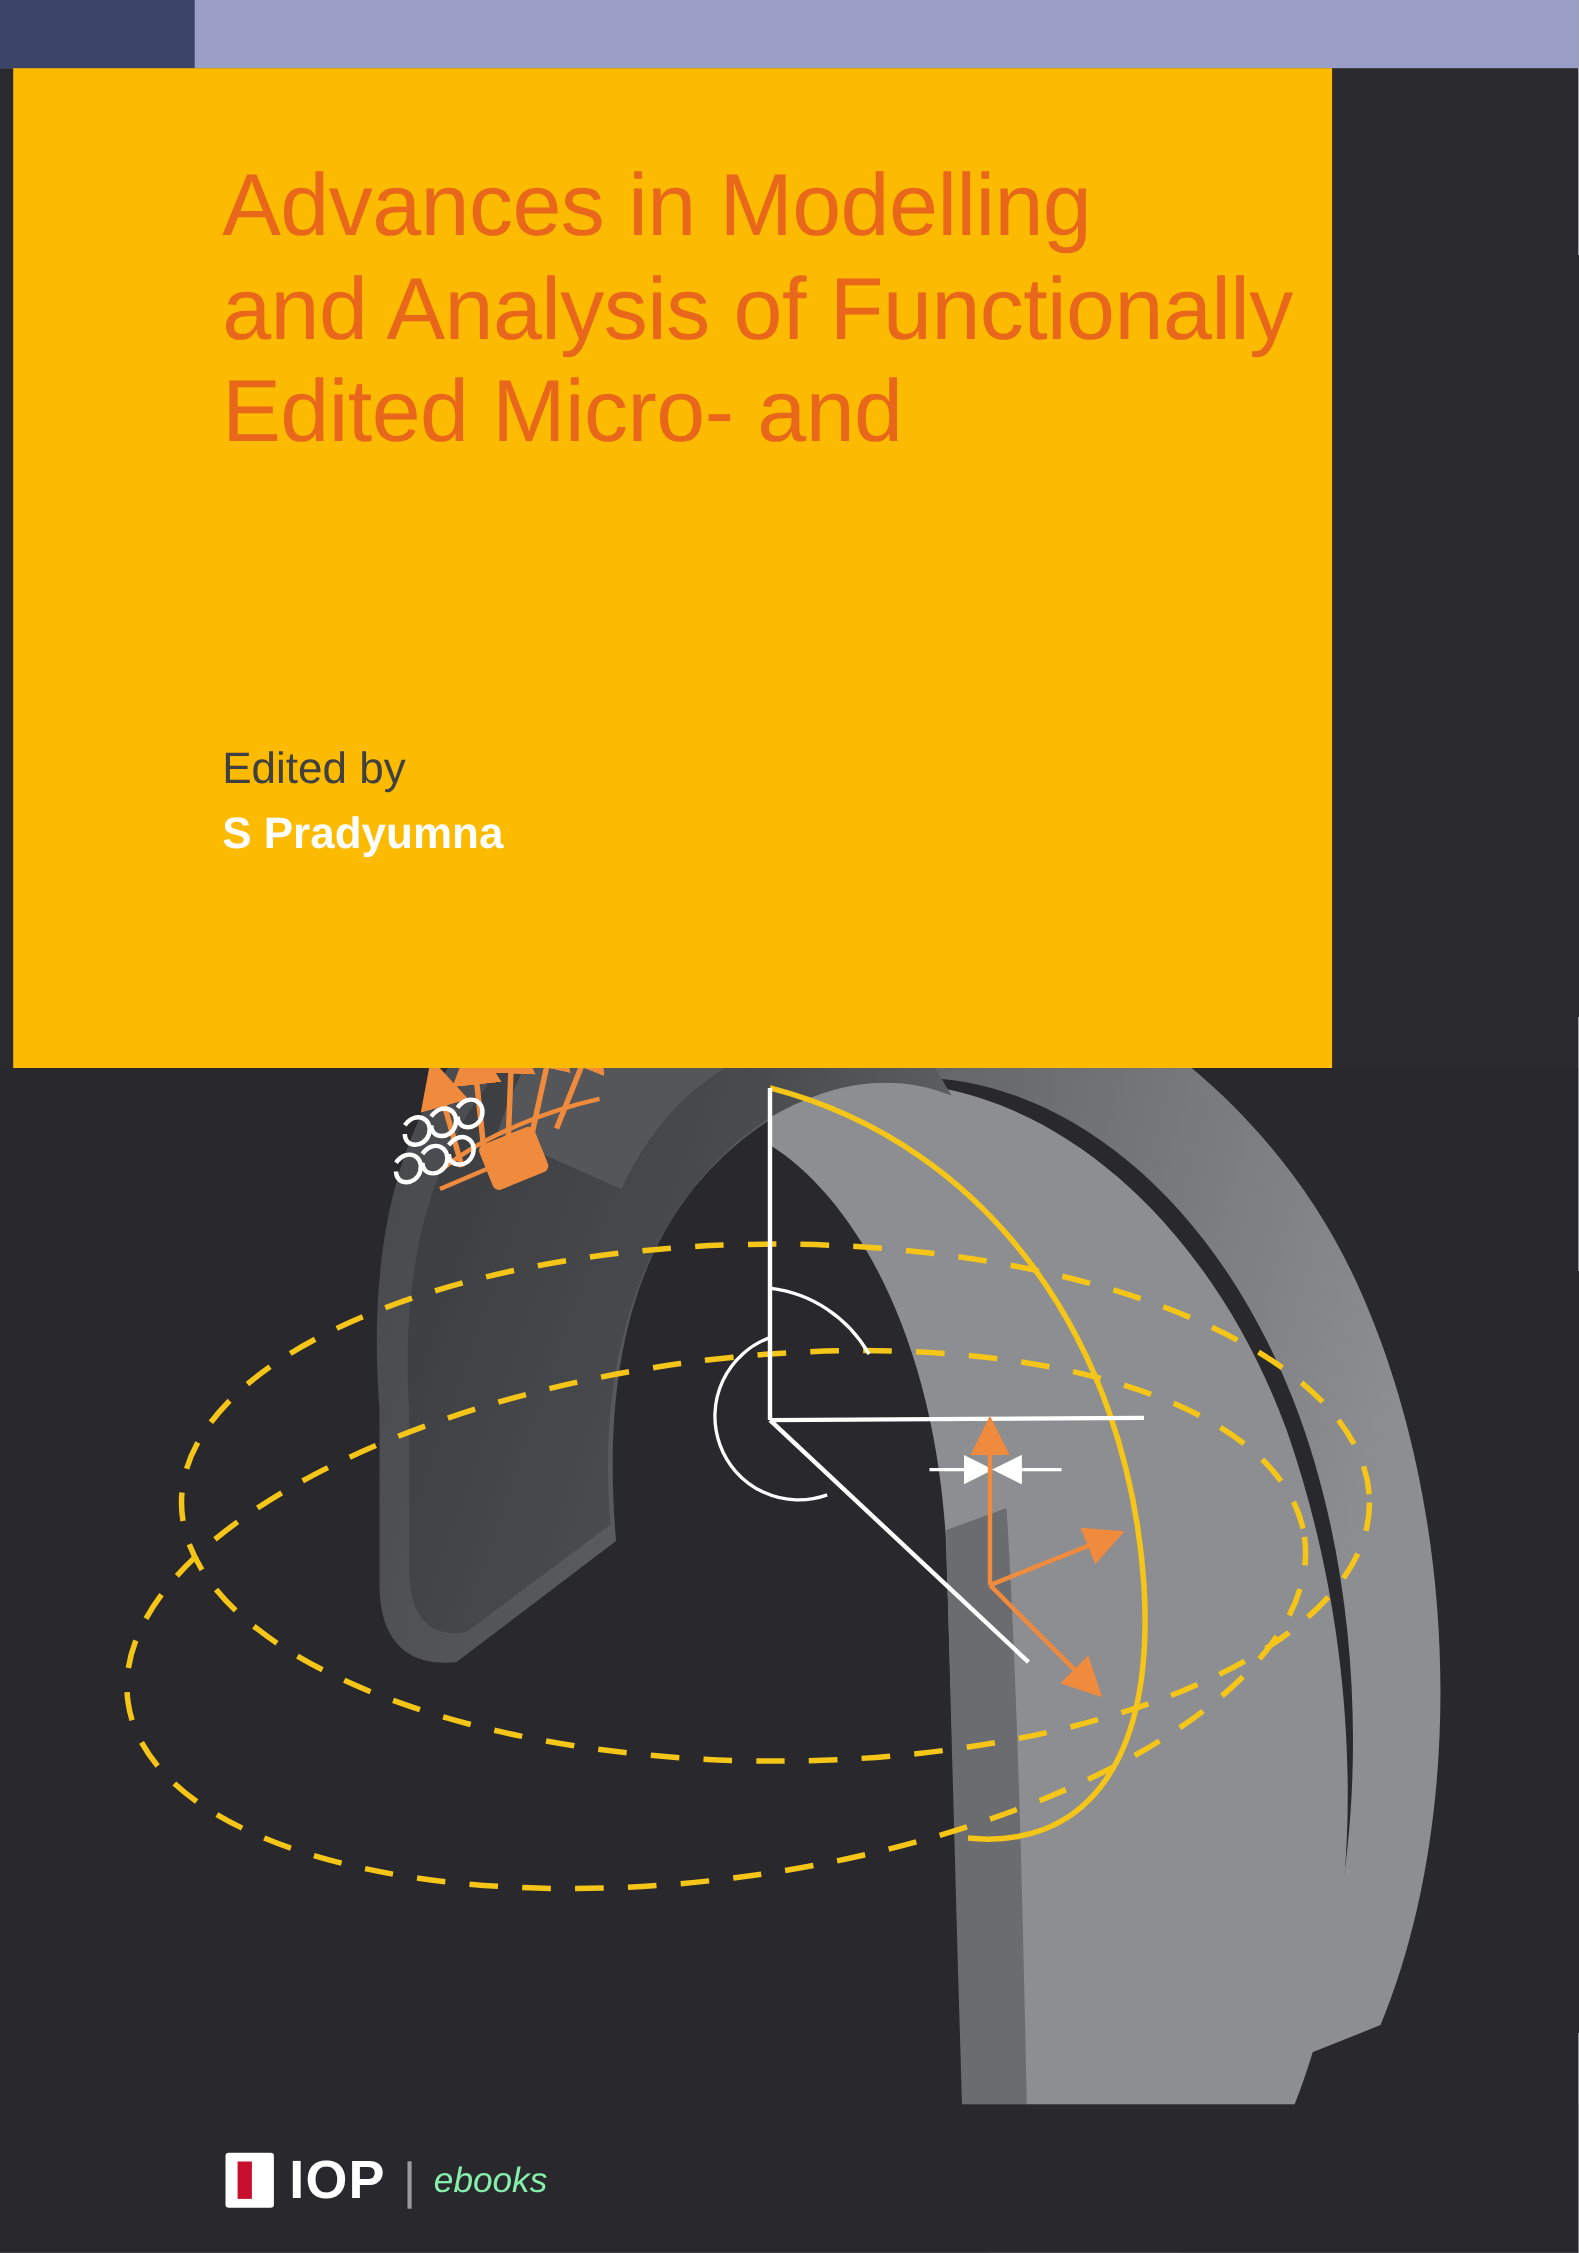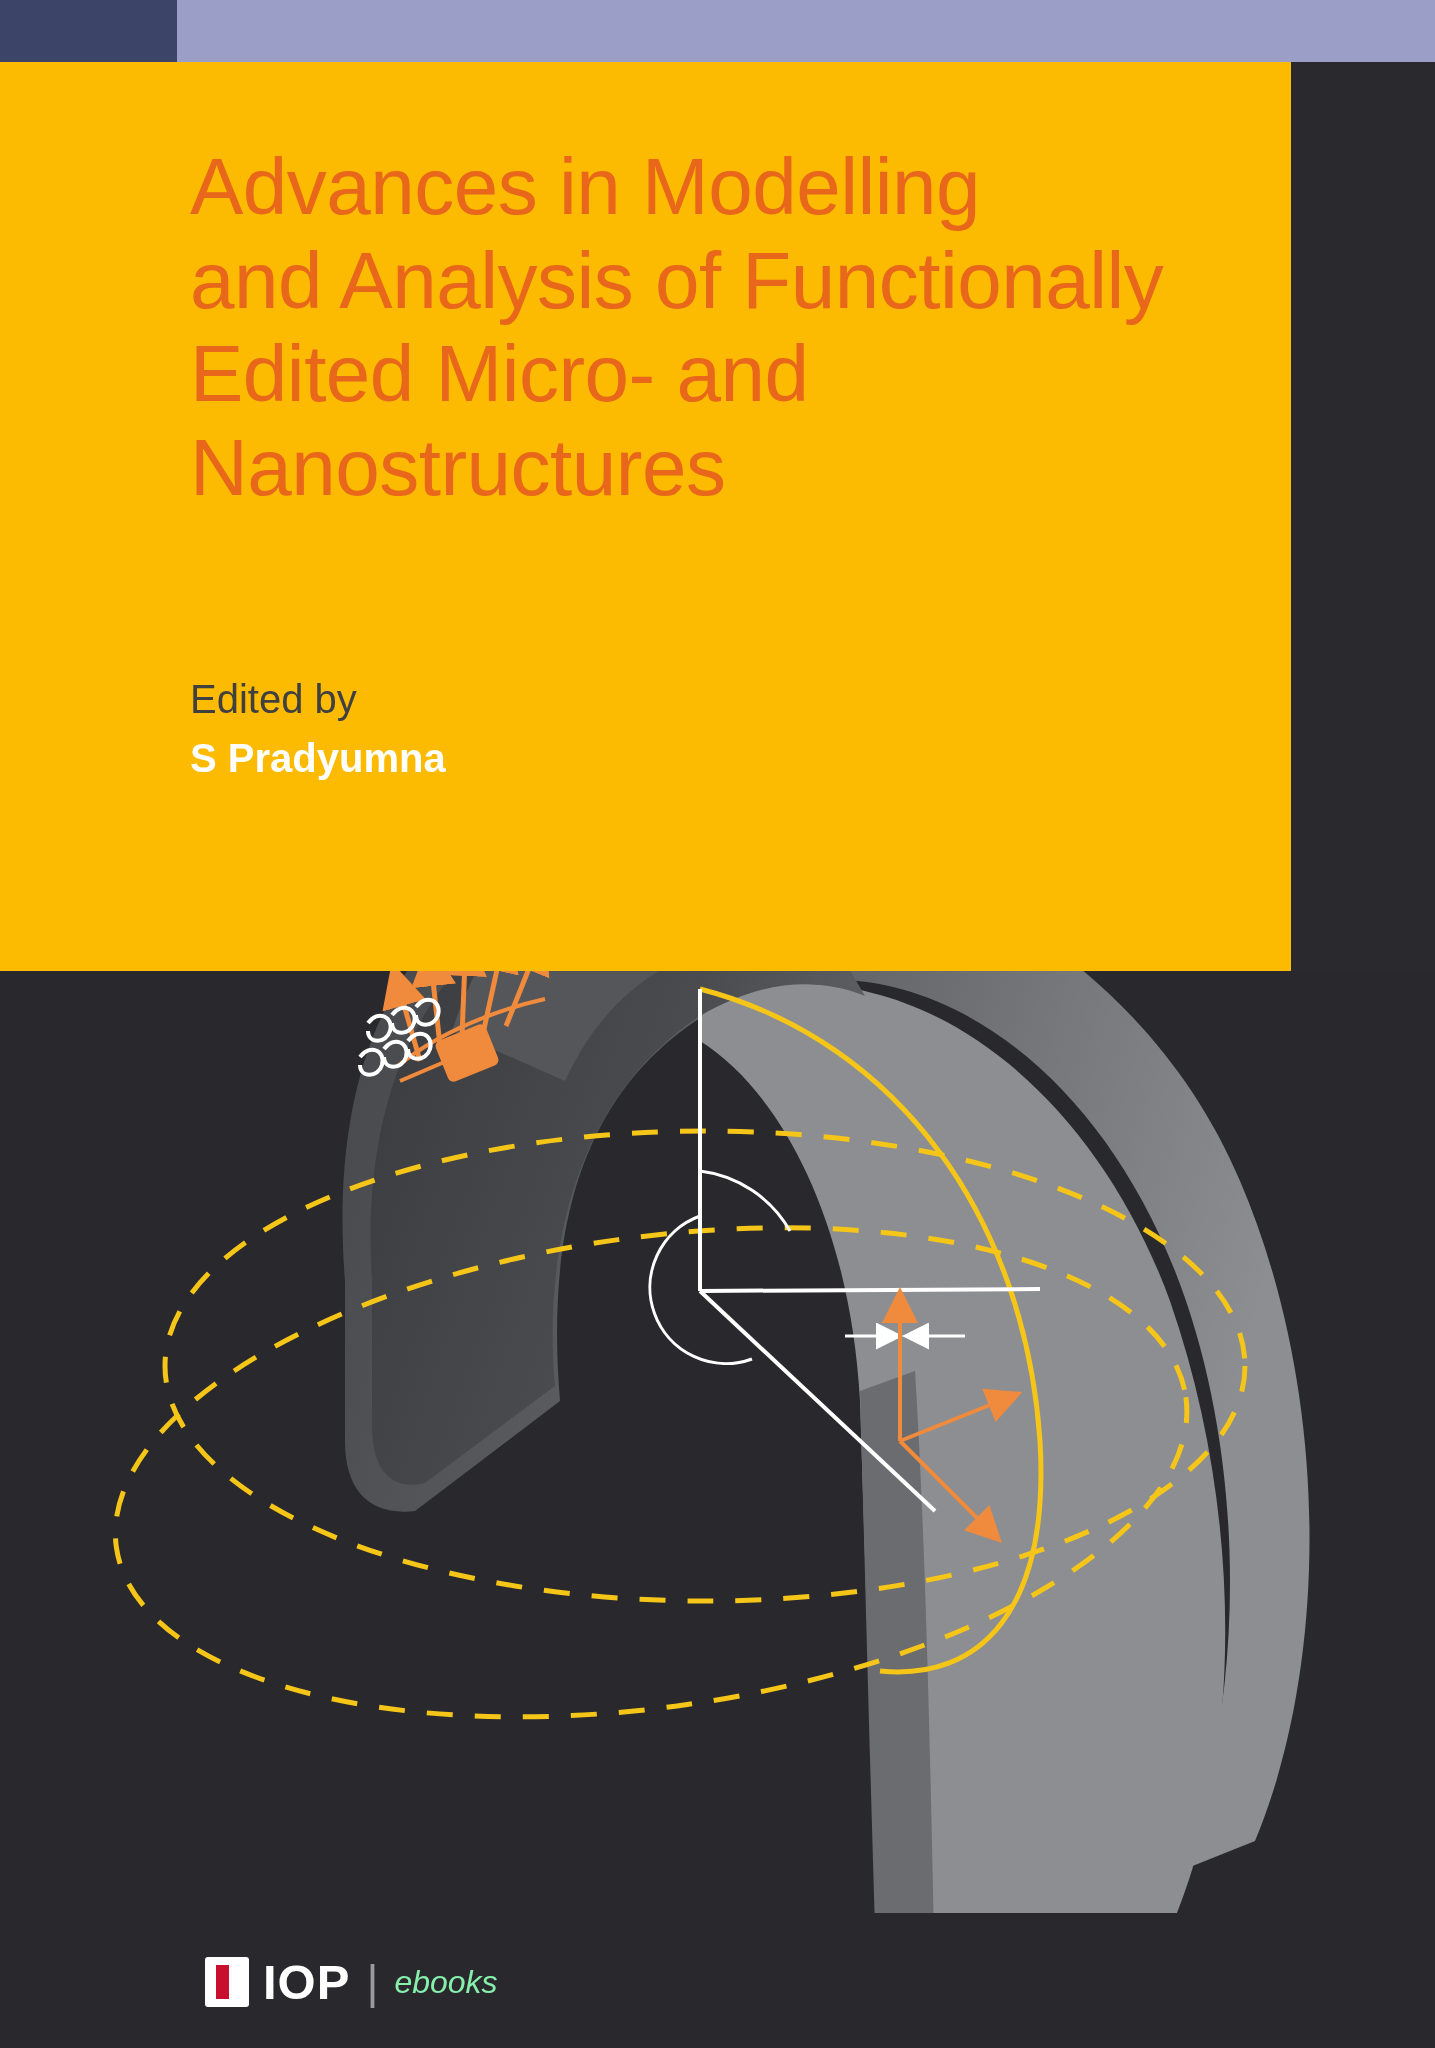--- a/index.html
+++ b/index.html
@@ -30,22 +30,22 @@
     position: absolute;
     left: 0; top: 0;
     width: 177px;
     height: 62px;
     background: #3c4568;
   }
 
   
   .title-panel {
     position: absolute;
-    left: 0; top: 62px;
-    width: 1291px;
+    left: 12px; top: 62px;
+    width: 1199px;
     height: 909px;
     background: #fcba00;
   }
   .title-block {
     position: absolute;
     left: 190px;
     top: 78px;
     width: 1160px;
   }
   .book-title {
@@ -152,21 +152,20 @@
 
   <div class="topbar">
     <div class="topbar-tab"></div>
   </div>
 
   <div class="title-panel">
     <div class="title-block">
       <div class="book-title">Advances in Modelling</div>
       <div class="book-title">and Analysis of Functionally</div>
       <div class="book-title">Edited Micro- and</div>
-      <div class="book-title">Nanostructures</div>
     </div>
 
     <div class="edited-by">Edited by</div>
 
     <div class="editors">
       <div class="editor-name">S Pradyumna</div>
     </div>
   </div>
 
   <div class="art-panel">

